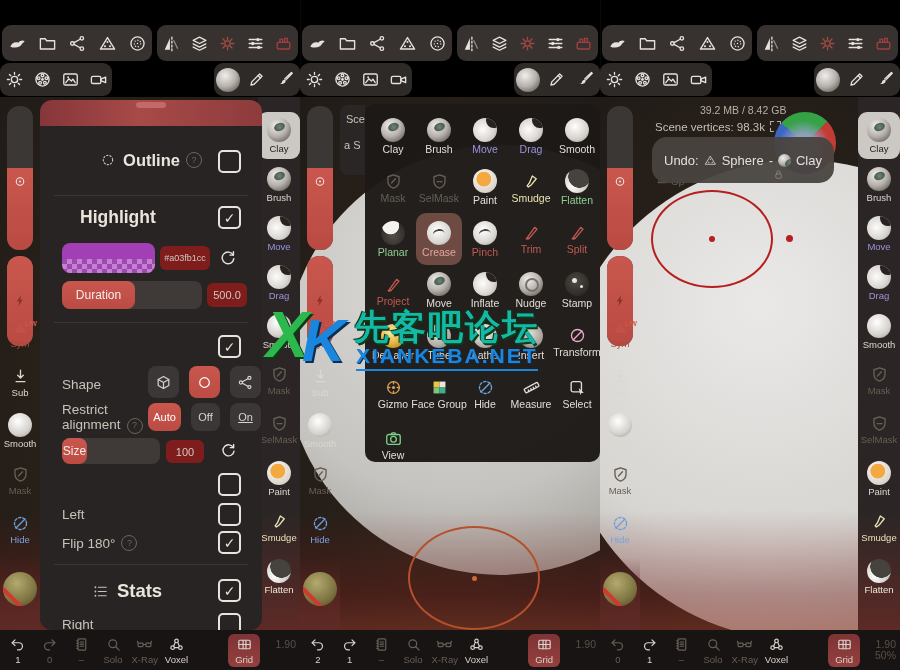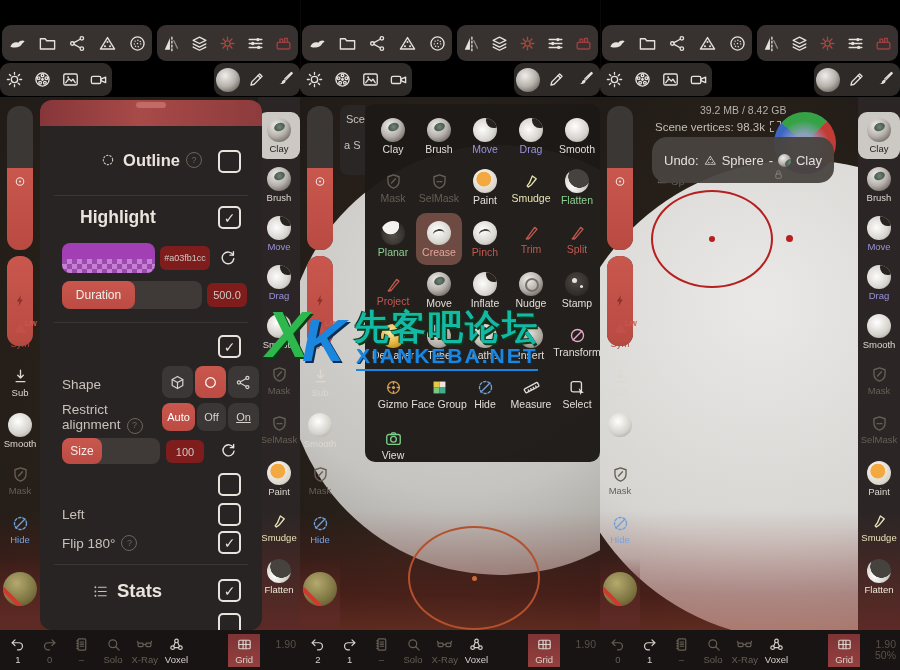--- a/index.html
+++ b/index.html
@@ -59,38 +59,38 @@
   .ball-tube{background:radial-gradient(circle at 40% 35%, #e8e5e0, #b3aea7 60%, #6b655e);}
   .ball-lathe{background:radial-gradient(circle at 45% 30%, #f4f2ef, #c9c5be 55%, #827c74);}
   .ball-insert{background:radial-gradient(circle at 50% 40%, #dedbd5, #a39e96 65%, #5f5952);}
   .ball-crossed{background:radial-gradient(circle at 40% 33%, #b4a96e, #7e7542 60%, #4e4926);}
   .ball-crossed::after{content:"";position:absolute;left:-4px;top:10px;width:42px;height:4px;background:#cf3a2e;transform:rotate(45deg);transform-origin:left top;}
   
   .bbar{position:absolute;left:0;top:630px;width:300px;height:40px;background:#181413;z-index:8;}
   .bitems{position:absolute;left:2px;top:0;width:258px;height:40px;display:flex;align-items:center;justify-content:space-around;}
   .bbtn{display:flex;flex-direction:column;align-items:center;gap:1px;color:#d8d2cb;font-size:9.5px;width:37px;padding:2px 0;}
   .bbtn .ic{width:17px;height:17px;}
-  .bbtn.red{background:linear-gradient(#7e3335,#94403e);border-radius:0;margin-left:36px;}
+  .bbtn.red{background:linear-gradient(#7e3335,#94403e);border-radius:6px;margin-left:36px;}
   .bzoom{position:absolute;right:4px;top:9px;color:#585048;font-size:10.5px;text-align:right;line-height:11px;}
   
   .panel{position:absolute;left:40px;top:100px;width:222px;height:530px;background:#282423;border-radius:12px;z-index:20;overflow:hidden;}
   .phead{position:absolute;left:0;top:0;width:100%;height:26px;background:linear-gradient(90deg,#86363a,#a84a48 45%,#8d3b3d);}
   .phead .notch{position:absolute;left:50%;top:2px;transform:translateX(-50%);width:30px;height:6px;border-radius:3px;background:#c26a66;}
   .prow{position:absolute;left:0;width:100%;display:flex;align-items:center;color:#c9c2ba;font-size:13.5px;}
   .ptitle{font-weight:bold;color:#eae4dc;font-size:16.5px;}
   .cb{position:absolute;left:178px;width:19px;height:19px;border:2px solid #e8e3dc;border-radius:5px;color:#e8e3dc;
       display:flex;align-items:center;justify-content:center;font-size:14px;}
   .cb.on::after{content:"✓";}
   .pdiv{position:absolute;left:14px;width:194px;height:1px;background:#3b3634;}
   .qmark{display:inline-flex;align-items:center;justify-content:center;width:14px;height:14px;border:1.4px solid #6b645c;
       border-radius:50%;color:#6b645c;font-size:9px;margin-left:6px;}
   .pill{background:linear-gradient(#c9574e,#bb4b43);color:#f4ece8;border-radius:8px;display:flex;align-items:center;justify-content:center;}
   .track{background:#3f3a38;border-radius:8px;}
   .vbox{background:#7f1d1d;border-radius:6px;color:#cfc8c0;display:flex;align-items:center;justify-content:center;font-size:11px;}
-  .seg{position:absolute;display:flex;gap:2px;margin-left:14px;}
+  .seg{position:absolute;display:flex;gap:10px;}
   .segbtn{background:#3b3736;border-radius:8px;display:flex;align-items:center;justify-content:center;color:#d8d2cb;font-size:11px;}
   .segbtn.sel{background:linear-gradient(#c9574e,#bb4b43);color:#fff;}
   .segbtn.und{text-decoration:underline;}
   .reset{color:#e8e3dc;font-size:17px;font-weight:bold;}
   
   .popup{position:absolute;left:65px;top:104px;width:235px;height:358px;background:rgba(28,25,23,.97);
       border-radius:10px;z-index:20;}
   .pgrid{position:absolute;left:5px;top:6px;display:grid;grid-template-columns:repeat(5,46px);grid-auto-rows:51.5px;}
   .ptool{display:flex;flex-direction:column;align-items:center;justify-content:center;gap:2px;color:#e2dcd5;font-size:10.5px;}
   .ptool .lbl{white-space:nowrap;line-height:10px;}
@@ -607,21 +607,21 @@
         <span>Restrict</span><br>
         <span>alignment</span><span class="qmark" style="vertical-align:1px">?</span>
       </div>
       <div class="seg" style="left:108px;top:303px">
         <div class="segbtn sel" style="width:33px;height:28px">Auto</div>
         <div class="segbtn" style="width:29px;height:28px">Off</div>
         <div class="segbtn und" style="width:31px;height:28px">On</div>
       </div>
 
       <div class="track" style="position:absolute;left:22px;top:338px;width:98px;height:26px"></div>
-      <div class="pill" style="position:absolute;left:22px;top:338px;width:40px;height:26px;font-size:12px">Size</div>
+      <div class="pill" style="position:absolute;left:22px;top:338px;width:25px;height:26px;font-size:12px">Size</div>
       <div class="vbox" style="position:absolute;left:126px;top:340px;width:38px;height:23px">100</div>
       <svg class="ic reset" style="position:absolute;left:179px;top:340px;width:19px;height:19px">
           <use href="#i-reset"></use>
         </svg>
 
       <div class="cb" style="top:373px"></div>
 
       <div class="prow" style="top:402px;height:24px;left:22px">
         <span>Left</span>
       </div>
@@ -636,20 +636,23 @@
       <div class="pdiv" style="top:464px"></div>
 
       <div class="prow" style="top:476px;height:30px;justify-content:center;margin-left:-24px">
         <svg class="ic" style="width:17px;height:17px;margin-right:8px">
             <use href="#i-stats"></use>
           </svg>
         <span class="ptitle" style="font-size:18.5px">Stats</span>
       </div>
       <div class="cb on" style="top:479px"></div>
 
+      <div class="prow" style="top:512px;height:24px;left:22px">
+        <span>Right</span>
+      </div>
       <div class="cb" style="top:513px"></div>
     </div>
 
     <div class="bbar">
       <div class="bitems">
           <div class="bbtn">
             <svg class="ic">
               <use href="#i-undo"></use>
             </svg>
             <span class="lbl">1</span>

